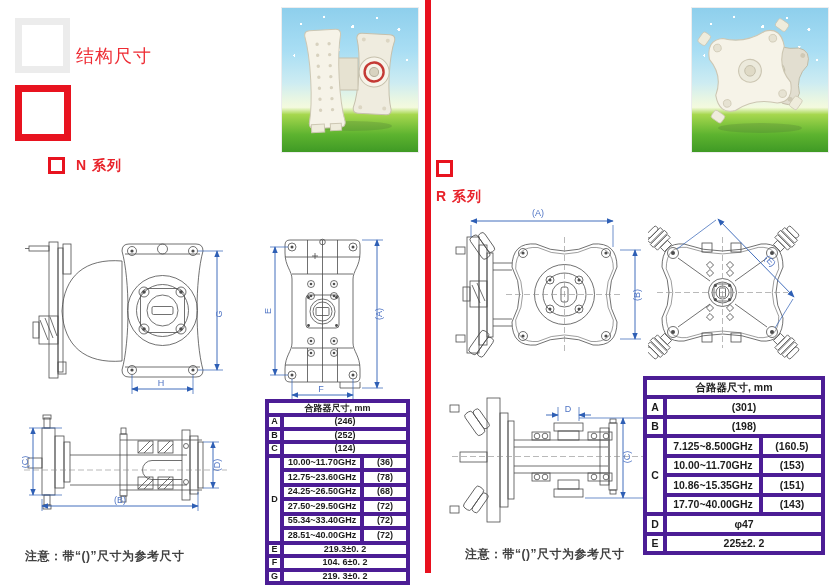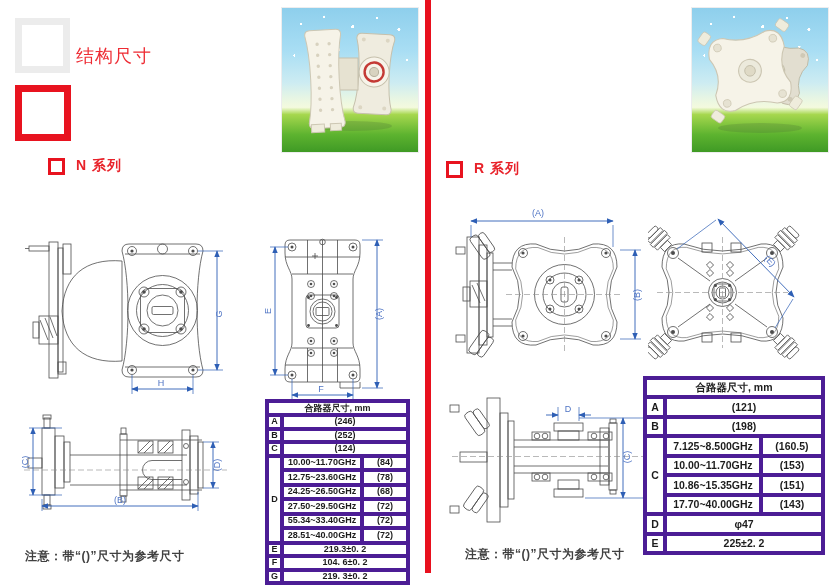--- a/index.html
+++ b/index.html
@@ -1,21 +1,21 @@
 <!DOCTYPE html>
 <html><head>
 <meta charset="utf-8">
 <style>
   html,body{margin:0;padding:0;}
   body{width:835px;height:585px;position:relative;background:#fff;font-family:"Liberation Sans",sans-serif;overflow:hidden;}
   .abs{position:absolute;}
   .sq-gray{left:15px;top:18px;width:55px;height:55px;border:7px solid #ececec;box-sizing:border-box;background:#fff;}
   .title{left:76px;top:44px;font-size:18px;font-weight:400;color:#ee2b33;letter-spacing:1px;}
   .sq-red{left:15px;top:85px;width:56px;height:56px;border:7px solid #e8131f;box-sizing:border-box;background:#fff;}
-  .series{display:flex;align-items:center;gap:11px;}
+  .series{display:flex;gap:11px;}
   .series .sq-s{width:17px;height:17px;border:3px solid #e8131f;box-sizing:border-box;background:#fff;}
   .series .lbl{font-size:14px;font-weight:700;color:#e8222a;letter-spacing:1px;}
   .divider{left:425px;top:0;width:6px;height:573px;background:#e8101e;}
   .photo{width:138px;height:146px;overflow:hidden;border:1px solid #ededee;box-sizing:border-box;
     background:
       radial-gradient(1.4px 1.4px at 14% 11%, #fff 90%, transparent),
       radial-gradient(1.2px 1.2px at 31% 6%, #fff 90%, transparent),
       radial-gradient(1.6px 1.6px at 52% 13%, #fff 90%, transparent),
       radial-gradient(1.2px 1.2px at 70% 7%, #fff 90%, transparent),
       radial-gradient(1.6px 1.6px at 86% 15%, #fff 90%, transparent),
@@ -51,21 +51,21 @@
 
 <div class="abs sq-gray"></div>
 <div class="abs title">结构尺寸</div>
 <div class="abs sq-red"></div>
 <div class="abs divider"></div>
 
 <div class="abs series" style="left:48px;top:157px;">
   <div class="sq-s"></div>
   <div class="lbl">N 系列</div>
 </div>
-<div class="abs series" style="left:446px;top:160px;">
+<div class="abs series" style="left:436px;top:160px;flex-direction:column;">
   <div class="sq-s"></div>
   <div class="lbl">R 系列</div>
 </div>
 
 <div class="abs photo photo1">
   <svg width="136" height="144" viewBox="0 0 136 144">
     <ellipse cx="70" cy="118" rx="40" ry="5" fill="rgba(70,110,50,0.25)"></ellipse>
     <g transform="rotate(3 92 66)">
       <path d="M78,26 L106,26 Q111,26 111,31 C106,48 106,84 111,101 Q111,106 106,106 L78,106 Q73,106 73,101 C78,84 78,48 73,31 Q73,26 78,26 Z" fill="#efecdf" stroke="#c6c0ac" stroke-width="1"></path>
       <circle cx="92" cy="64" r="15" fill="#f7f4ea" stroke="#c6c0ac"></circle>
@@ -547,21 +547,21 @@
         <td class="r1">B</td>
         <td class="r1" colspan="2">(252)</td>
       </tr>
   <tr>
         <td class="r1">C</td>
         <td class="r1" colspan="2">(124)</td>
       </tr>
   <tr>
         <td class="rs" rowspan="6">D</td>
         <td class="rs">10.00~11.70GHz</td>
-        <td class="rs">(84)</td>
+        <td class="rs">(36)</td>
       </tr>
   <tr>
         <td class="rs">12.75~23.60GHz</td>
         <td class="rs">(78)</td>
       </tr>
   <tr>
         <td class="rs">24.25~26.50GHz</td>
         <td class="rs">(68)</td>
       </tr>
   <tr>
@@ -600,21 +600,21 @@
       <col style="width:20px">
       <col>
       <col style="width:62px">
     </colgroup>
   <tbody>
       <tr>
         <td class="hd" colspan="3">合路器尺寸, mm</td>
       </tr>
   <tr>
         <td class="r1">A</td>
-        <td class="r1" colspan="2">(121)</td>
+        <td class="r1" colspan="2">(301)</td>
       </tr>
   <tr>
         <td class="r1">B</td>
         <td class="r1" colspan="2">(198)</td>
       </tr>
   <tr>
         <td class="r1" rowspan="4">C</td>
         <td class="r1">7.125~8.500GHz</td>
         <td class="r1">(160.5)</td>
       </tr>

